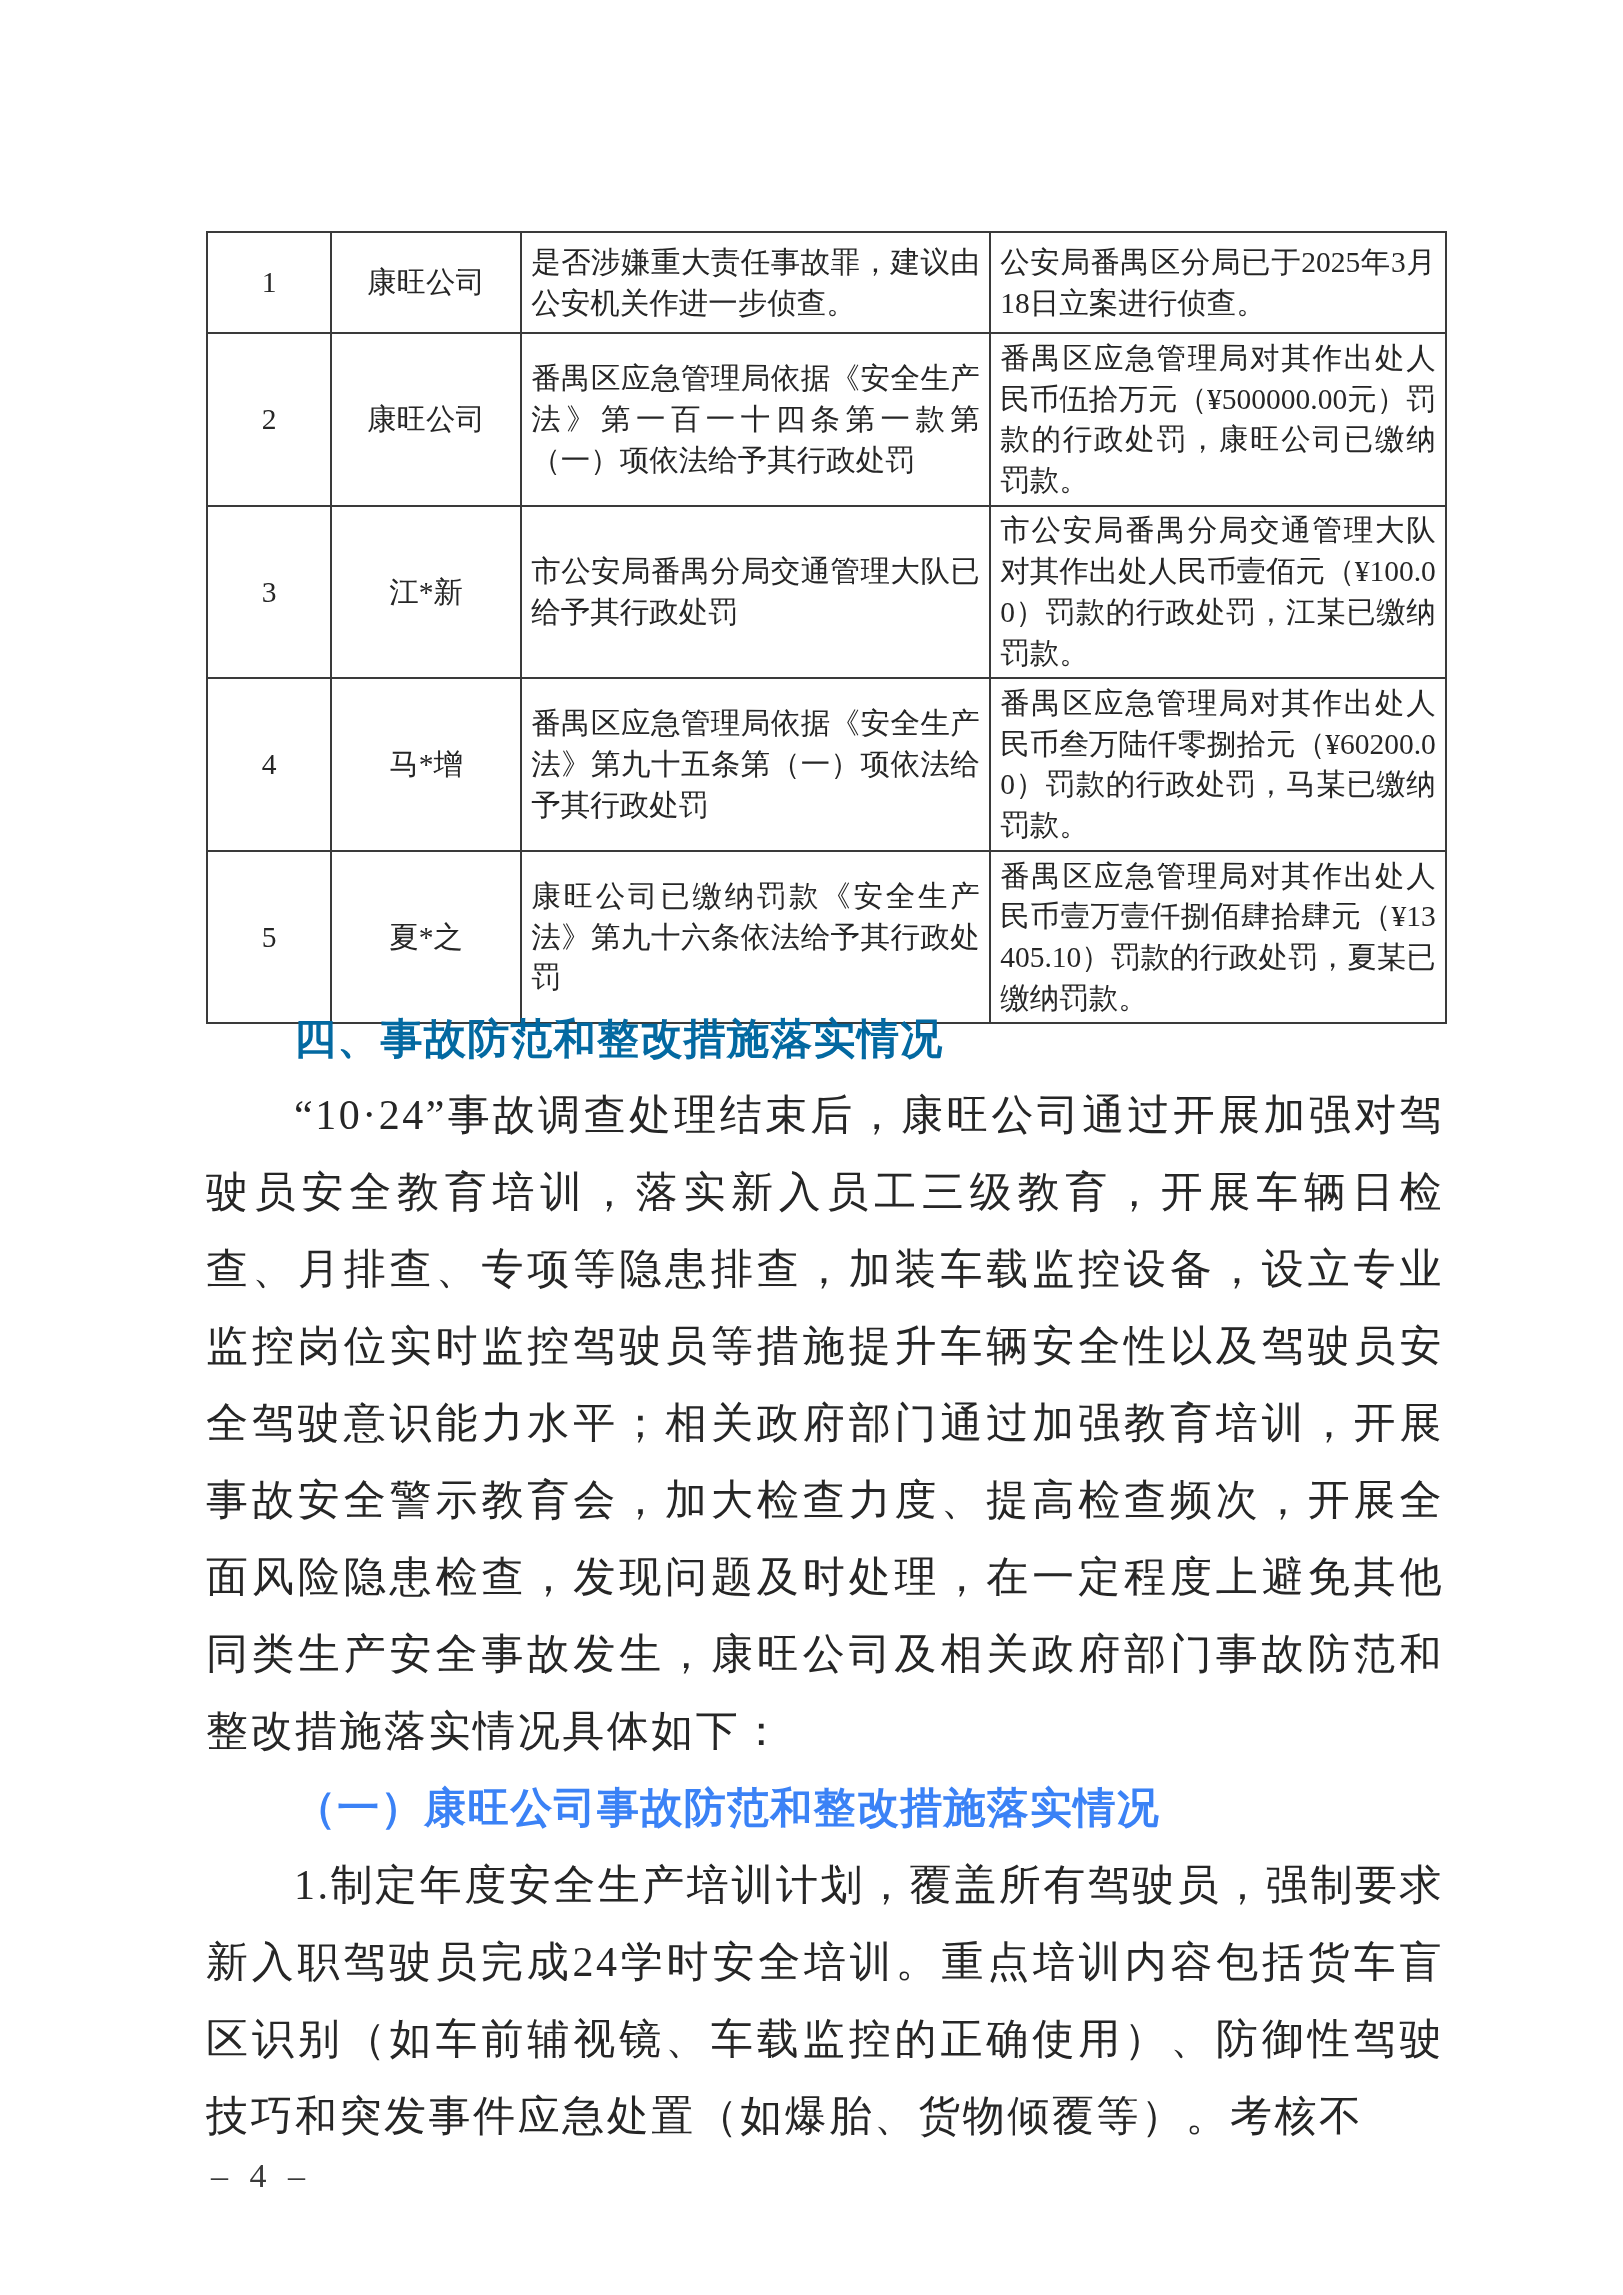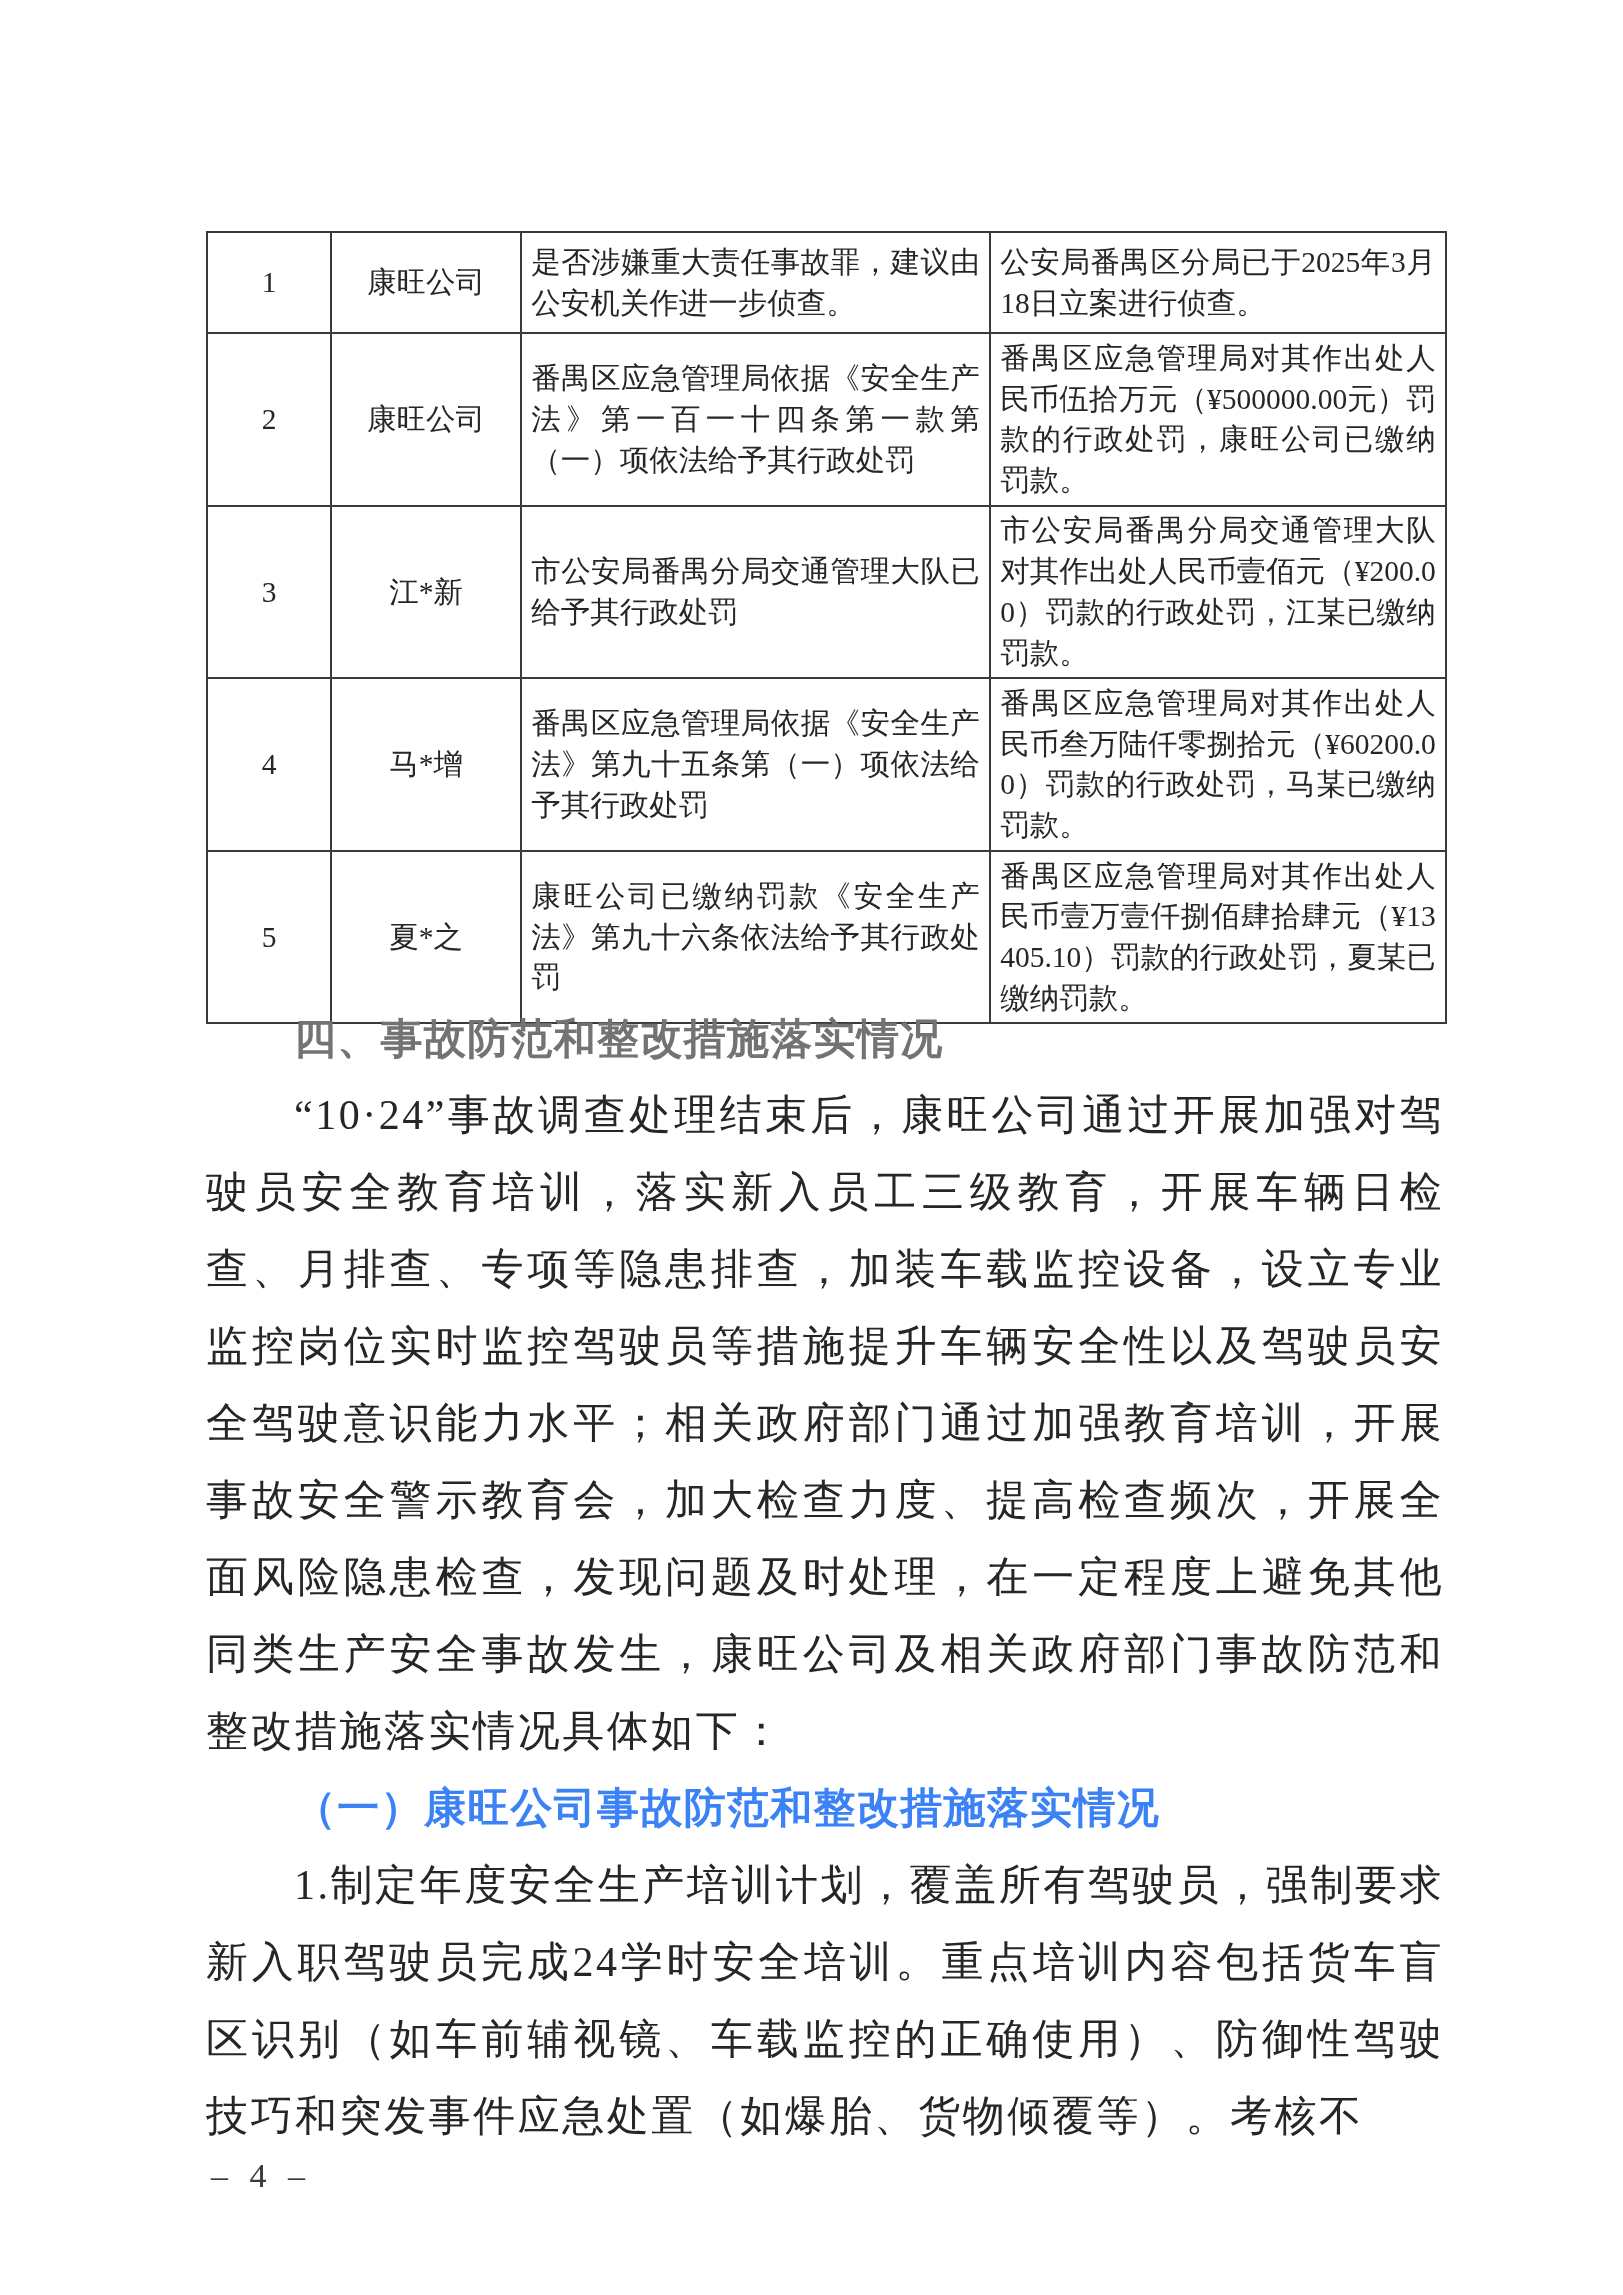--- a/index.html
+++ b/index.html
@@ -43,21 +43,21 @@
     position:absolute;
     left:206px; top:1000px;
     width:1238px;
   }
   .sec-heading{
     margin:0;
     font-family:"Liberation Sans","DejaVu Sans",sans-serif;
     font-weight:bold;
     font-size:42px;
     line-height:77px;
-    color:#737373;
+    color:#0369a1;
     text-indent:88px;
     letter-spacing:1.3px;
   }
   .body-para{
     margin:0;
     font-size:42px;
     line-height:77px;
     text-indent:88px;
     text-align:justify;
     text-justify:inter-ideograph;
@@ -103,21 +103,21 @@
       <tr class="r2">
         <td class="c-num">2</td>
         <td class="c-name">康旺公司</td>
         <td class="c-measure">番禺区应急管理局依据《安全生产法》第一百一十四条第一款第（一）项依法给予其行政处罚</td>
         <td class="c-status">番禺区应急管理局对其作出处人民币伍拾万元（¥500000.00元）罚款的行政处罚，康旺公司已缴纳罚款。</td>
       </tr>
       <tr class="r3">
         <td class="c-num">3</td>
         <td class="c-name">江*新</td>
         <td class="c-measure">市公安局番禺分局交通管理大队已给予其行政处罚</td>
-        <td class="c-status">市公安局番禺分局交通管理大队对其作出处人民币壹佰元（¥200.00）罚款的行政处罚，江某已缴纳罚款。</td>
+        <td class="c-status">市公安局番禺分局交通管理大队对其作出处人民币壹佰元（¥100.00）罚款的行政处罚，江某已缴纳罚款。</td>
       </tr>
       <tr class="r4">
         <td class="c-num">4</td>
         <td class="c-name">马*增</td>
         <td class="c-measure">番禺区应急管理局依据《安全生产法》第九十五条第（一）项依法给予其行政处罚</td>
         <td class="c-status">番禺区应急管理局对其作出处人民币叁万陆仟零捌拾元（¥60200.00）罚款的行政处罚，马某已缴纳罚款。</td>
       </tr>
       <tr class="r5">
         <td class="c-num">5</td>
         <td class="c-name">夏*之</td>

